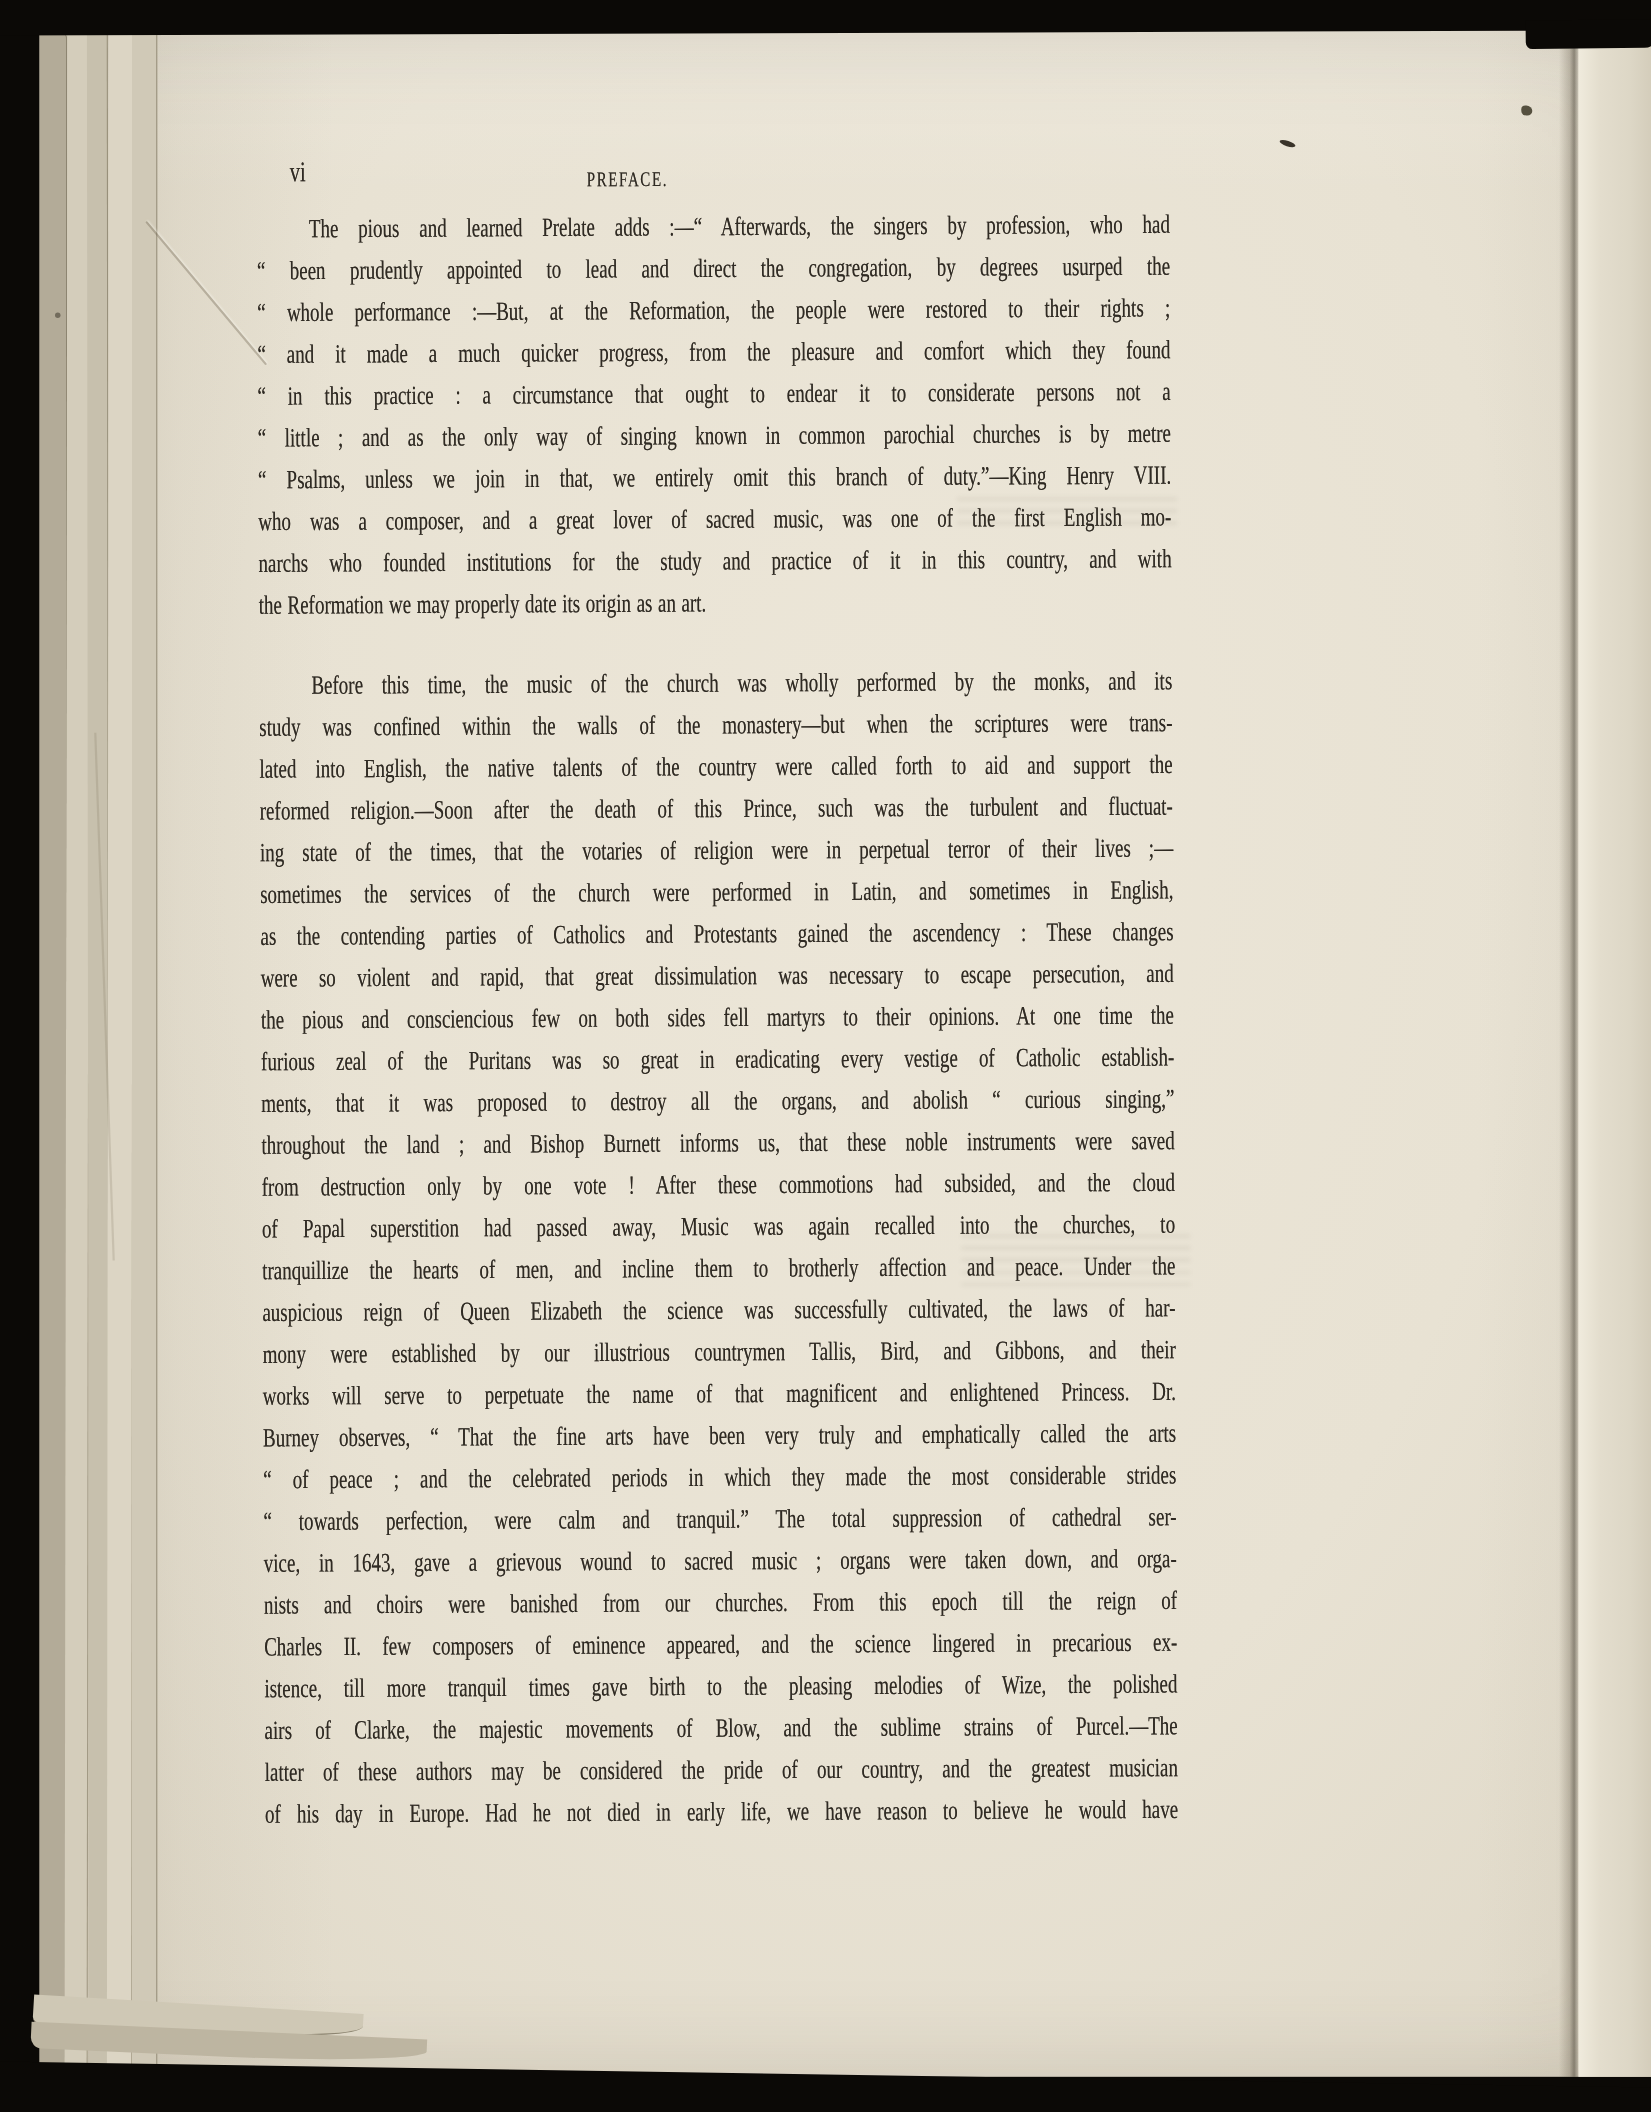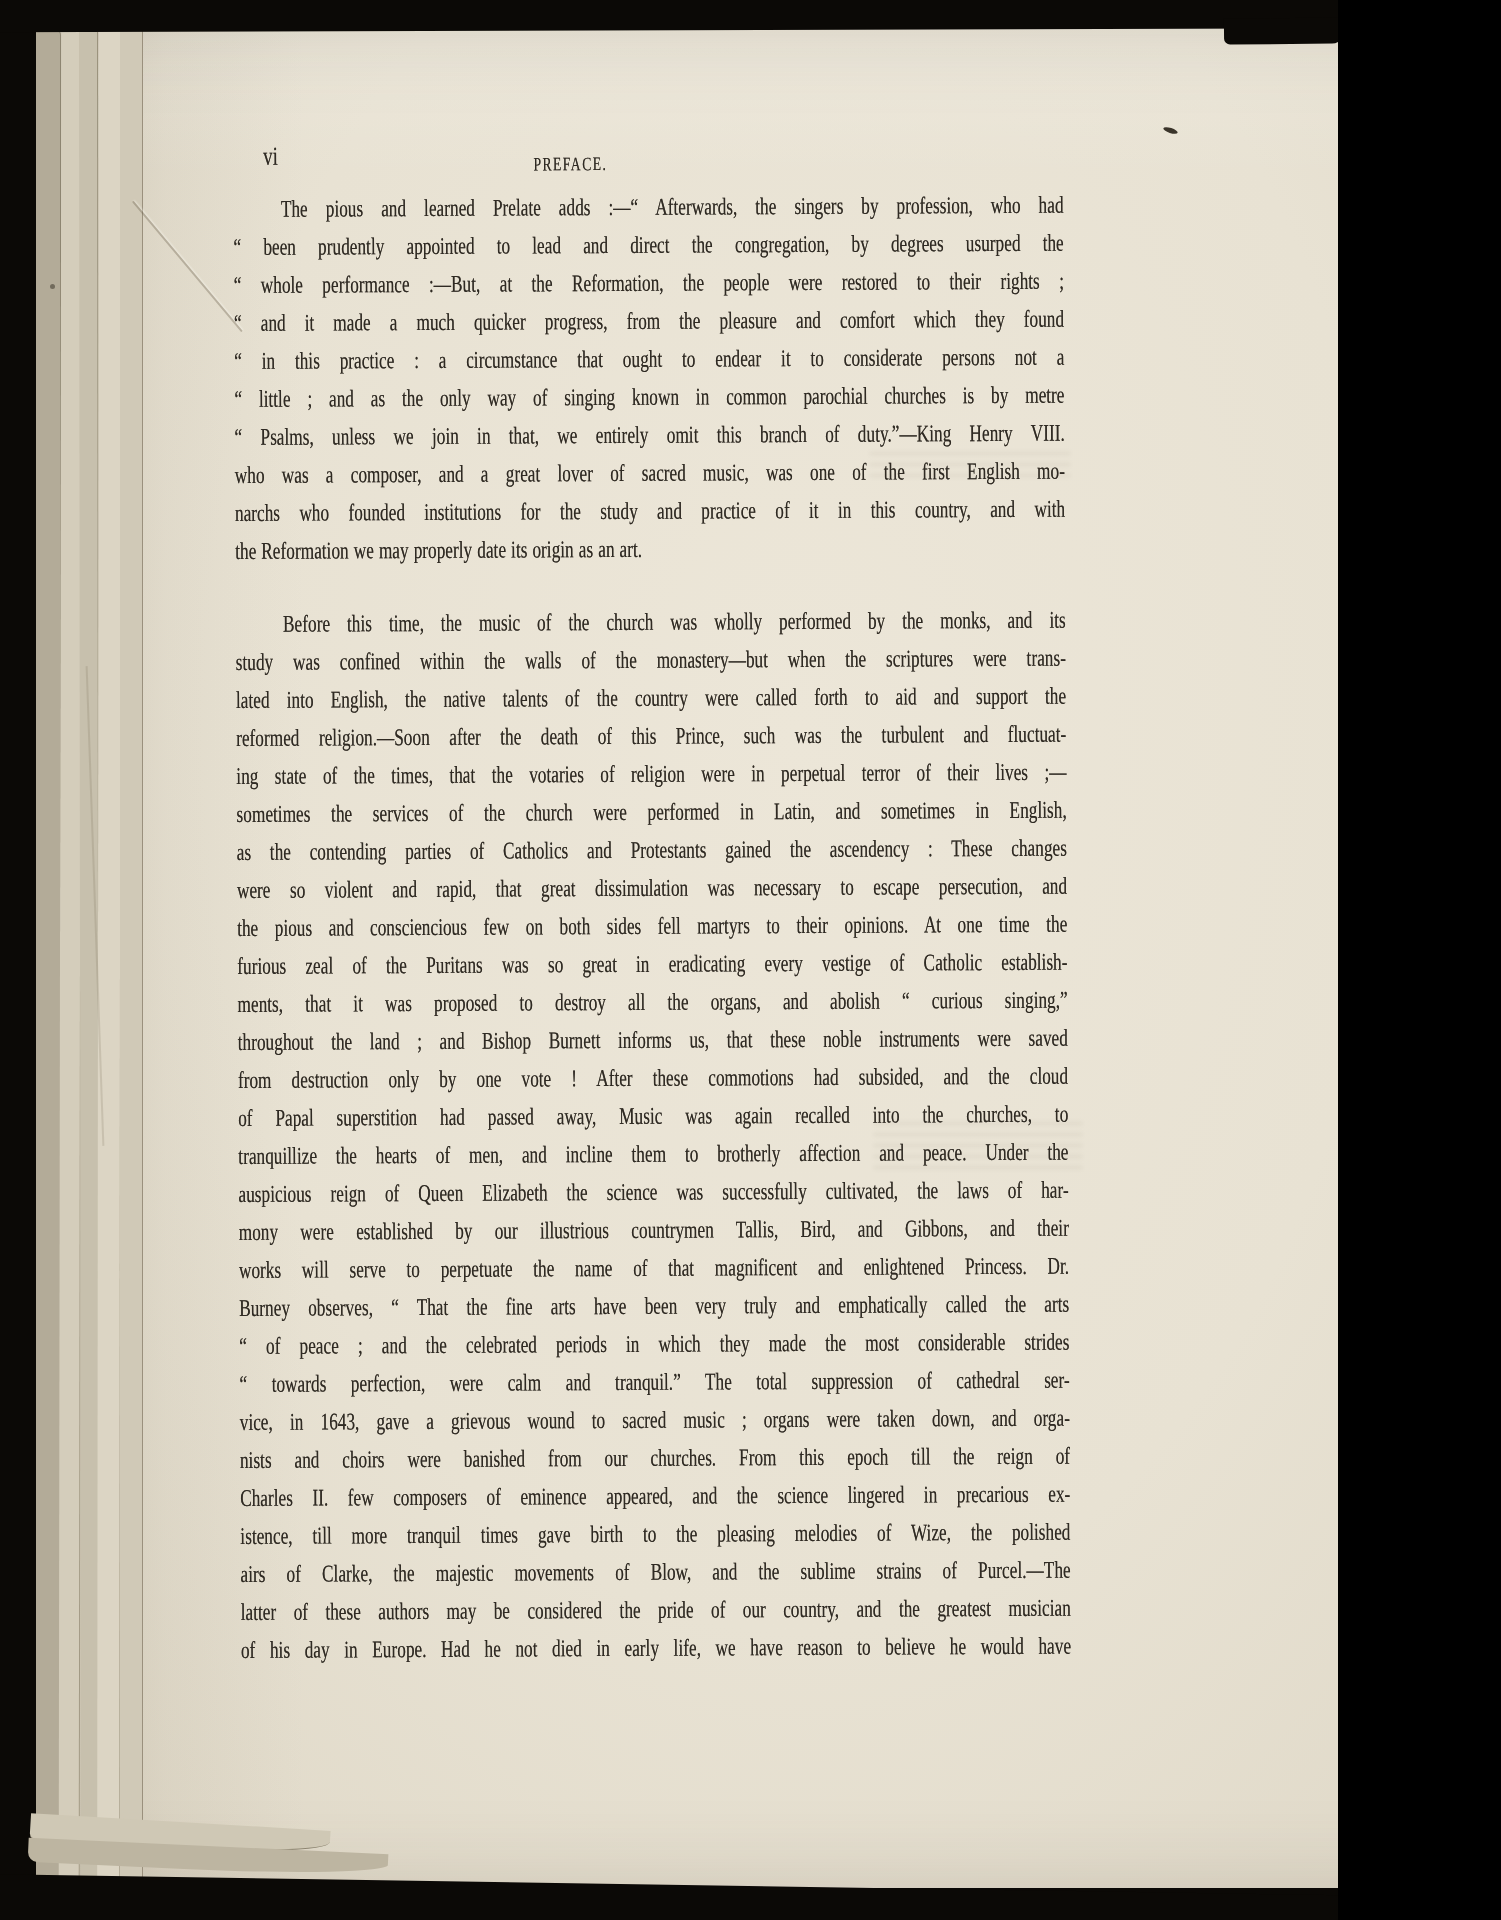--- a/index.html
+++ b/index.html
@@ -1,17 +1,17 @@
 <!DOCTYPE html>
 <html style="--ink: #2f2a23;"><head>
 <meta charset="utf-8">
 <style>
   html,body { margin:0; padding:0; background:#000; }
   .photo {
-    position:relative; width:1338px; height:1920px; overflow:hidden;
+    position:relative; width:1501px; height:1920px; overflow:hidden;
     background:#0b0906;
     font-family:"Liberation Serif","DejaVu Serif",serif;
   }
   
   .paper {
     position:absolute; left:36px; top:26px; width:1465px; height:1862px;
     background:
       linear-gradient(90deg, rgba(118,108,86,0.20) 0px, rgba(118,108,86,0.06) 130px, rgba(118,108,86,0) 270px),
       linear-gradient(270deg, rgba(110,100,80,0.08) 0px, rgba(110,100,80,0) 160px),
       linear-gradient(180deg, rgba(255,255,250,0.20) 0px, rgba(255,255,250,0) 150px),

